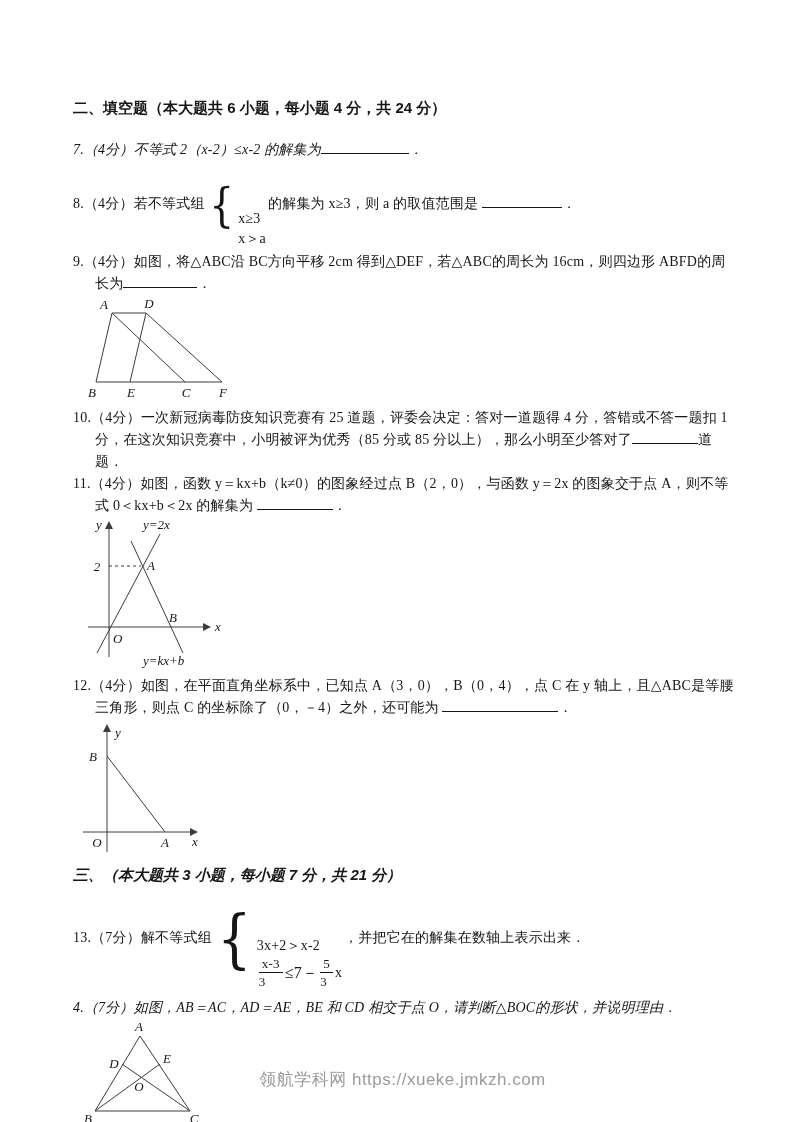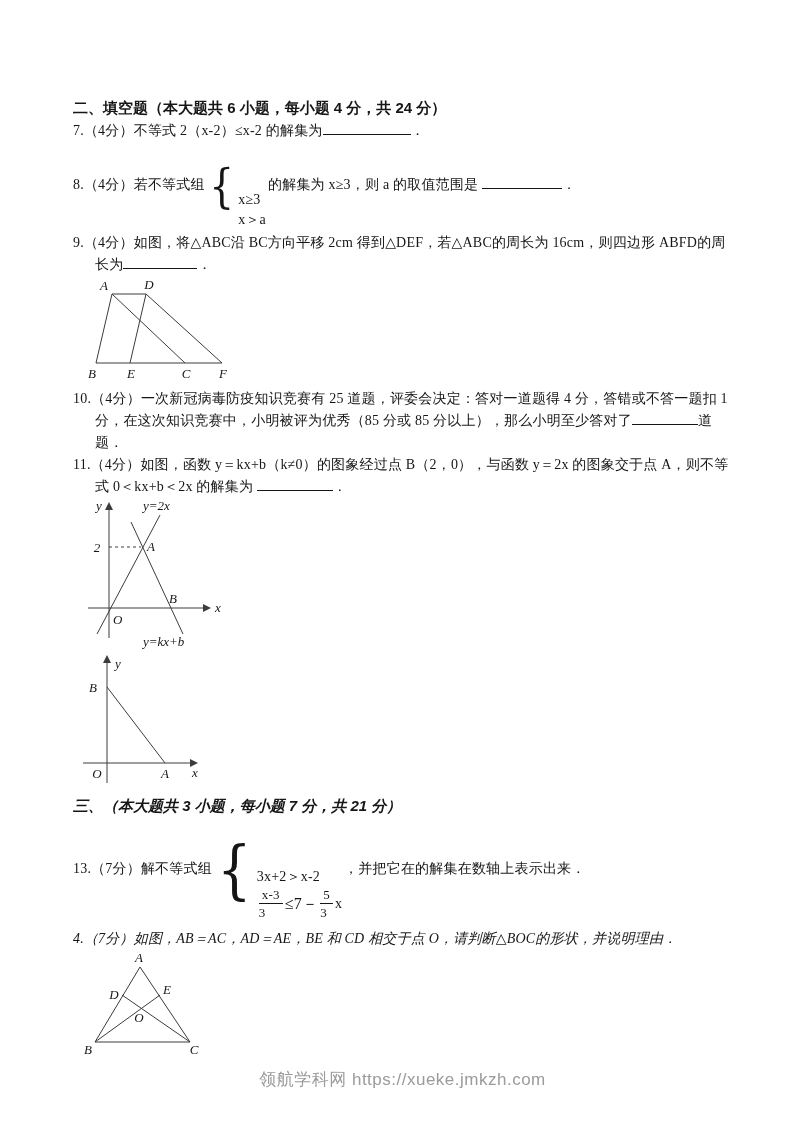--- a/index.html
+++ b/index.html
@@ -57,21 +57,21 @@
     font-style:italic;font-size:13px;fill:#161616;
   }
   .fig line,.fig path{stroke:#3c3c3c;stroke-width:1;fill:none;}
   .fig polygon{fill:#3c3c3c;stroke:none;}
   .footer{
     position:absolute;left:12px;right:0;top:1068px;
     text-align:center;
     font-family:"Liberation Sans","DejaVu Sans",sans-serif;
     font-size:17px;color:#9b9b9b;letter-spacing:.5px;
   }
-  .mt2{margin-top:2px;}.mt4{margin-top:1px;}.mt6{margin-top:6px;}.mt8{margin-top:8px;font-style:italic;}
+  .mt2{margin-top:2px;}.mt4{margin-top:20px;font-style:italic;}.mt6{margin-top:6px;}.mt8{margin-top:8px;font-style:italic;}
 </style>
 </head>
 <body>
 
 <div class="page">
   <div class="content">
 
     <div class="sec-title">二、填空题（本大题共 6 小题，每小题 4 分，共 24 分）</div>
 
     <div class="q mt4">
@@ -134,20 +134,23 @@
         <text x="58" y="12">y=2x</text>
         <text x="12" y="54" text-anchor="middle">2</text>
         <text x="62" y="53">A</text>
         <text x="84" y="105">B</text>
         <text x="28" y="126">O</text>
         <text x="130" y="114">x</text>
         <text x="58" y="148">y=kx+b</text>
       </svg>
     </div>
 
+    <div class="q mt6">
+      <span>12.</span><span>（4分）</span><span>如图，在平面直角坐标系中，已知点 A（3，0），B（0，4），点 C 在 y 轴上，且△ABC是等腰三角形，则点 C 的坐标除了（0，－4）之外，还可能为 </span><span class="blank" style="width:116px"></span><span>．</span>
+    </div>
 
     <div class="fig" style="margin:2px 0 0 7px;">
       <svg width="130" height="135" viewBox="0 0 130 135">
         <g>
           <line x1="27" y1="9" x2="27" y2="131"></line>
           <polygon points="27,3 23,11 31,11"></polygon>
           <line x1="3" y1="111" x2="112" y2="111"></line>
           <polygon points="118,111 110,107 110,115"></polygon>
           <line x1="27" y1="35" x2="85" y2="111"></line>
         </g>

